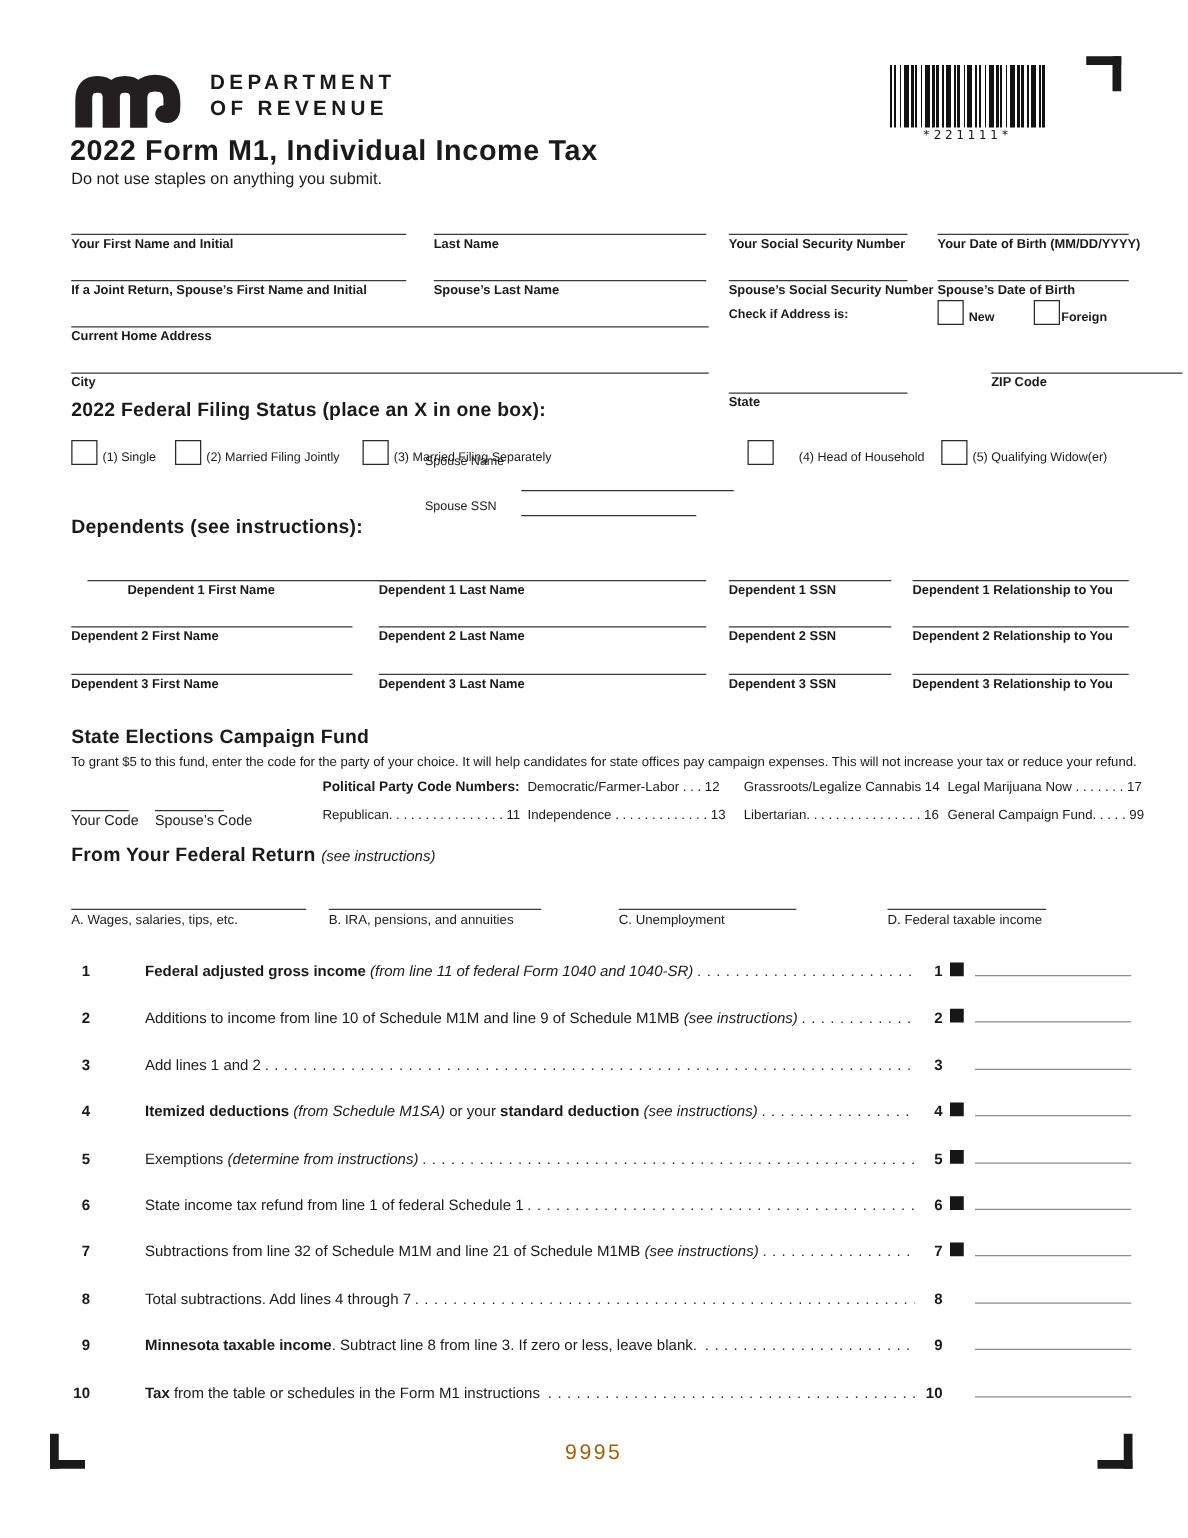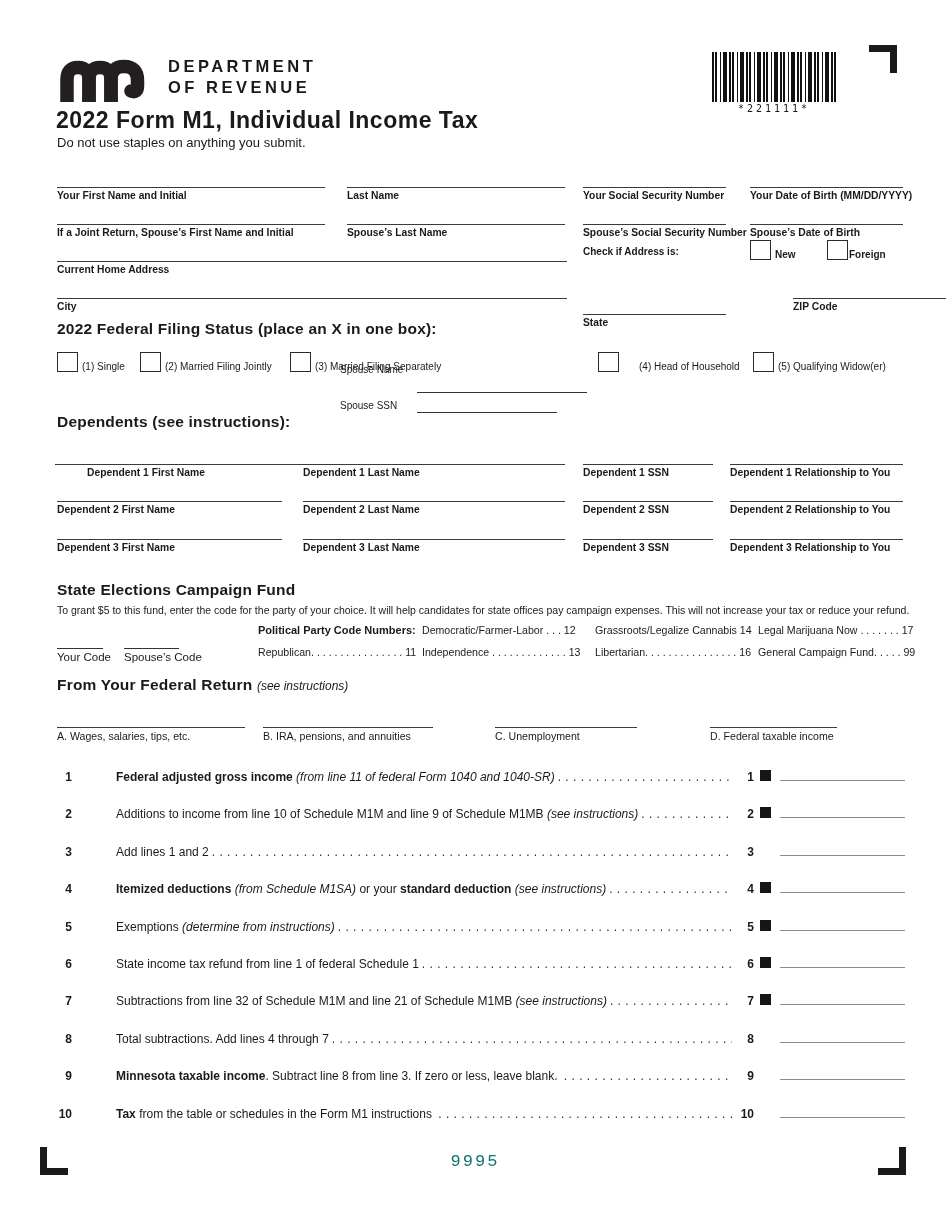--- a/index.html
+++ b/index.html
@@ -35,21 +35,21 @@
   .m1-line{position:absolute;left:57px;width:848px;display:flex;align-items:baseline;font-size:12px;}
   .ln-num-l{flex:none;width:15px;text-align:right;font-weight:700;}
   .ln-body{flex:1 1 auto;min-width:0;margin-left:28px;display:flex;align-items:baseline;overflow:hidden;padding-left:16px;}
   .ln-body .seg{flex:none;white-space:pre;}
   .ln-body .seg.b{font-weight:700;}
   .ln-body .seg.i{font-style:italic;}
   .ln-dots{flex:1 1 auto;min-width:0;overflow:hidden;white-space:nowrap;letter-spacing:0.5px;color:#2a2a2a;margin-left:3px;}
   .ln-num-r{flex:none;width:22px;text-align:right;font-weight:700;}
   .ln-square{flex:none;width:11px;height:11px;background:#161616;margin-left:6px;}
   .ln-amount{flex:none;width:125px;height:2px;border-bottom:1.6px solid #8c8c8c;margin-left:9px;}
-  .footer-code{font-family:Liberation Mono, monospace;font-size:17px;letter-spacing:2px;color:#0f766e;text-align:center;}
+  .footer-code{font-family:Liberation Sans, sans-serif;font-size:17px;letter-spacing:2px;color:#a16207;text-align:center;}
 </style>
 </head>
 <body>
 
 <div class="page">
 
   <div class="abs" style="left:57px;top:52px;">
     <svg width="100" height="50" viewBox="0 0 200 100" aria-hidden="true">
       <path d="M20,104 V55 Q20,31 42,31 Q64,31 64,55 V104" fill="none" stroke="#231f20" stroke-width="27"></path>
       <path d="M64,104 V55 Q64,31 86,31 Q108,31 108,55 V104" fill="none" stroke="#231f20" stroke-width="27"></path>
@@ -115,21 +115,21 @@
     <span class="cb"></span>
     <span class="lbl">(5) Qualifying Widow(er)</span>
   </div>
   <div class="abs lbl" style="left:340px;top:364px;">Spouse Name</div>
   <div class="abs uline" style="left:417px;top:379px;width:170px;height:13px;"></div>
   <div class="abs lbl" style="left:340px;top:400px;">Spouse SSN</div>
   <div class="abs uline" style="left:417px;top:399px;width:140px;height:13px;"></div>
 
   <div class="abs sec-h" style="left:57px;top:413px;">Dependents (see instructions):</div>
 
-  <div class="abs field" style="left:55px;top:464px;width:225px;padding-left:32px;"><span>Dependent 1 First Name</span></div>
+  <div class="abs field" style="left:70px;top:464px;width:225px;padding-left:32px;"><span>Dependent 1 First Name</span></div>
   <div class="abs field" style="left:303px;top:464px;width:262px;"><span>Dependent 1 Last Name</span></div>
   <div class="abs field" style="left:583px;top:464px;width:130px;"><span>Dependent 1 SSN</span></div>
   <div class="abs field" style="left:730px;top:464px;width:173px;"><span>Dependent 1 Relationship to You</span></div>
 
   <div class="abs field" style="left:57px;top:501px;width:225px;"><span>Dependent 2 First Name</span></div>
   <div class="abs field" style="left:303px;top:501px;width:262px;"><span>Dependent 2 Last Name</span></div>
   <div class="abs field" style="left:583px;top:501px;width:130px;"><span>Dependent 2 SSN</span></div>
   <div class="abs field" style="left:730px;top:501px;width:173px;"><span>Dependent 2 Relationship to You</span></div>
 
   <div class="abs field" style="left:57px;top:539px;width:225px;"><span>Dependent 3 First Name</span></div>

